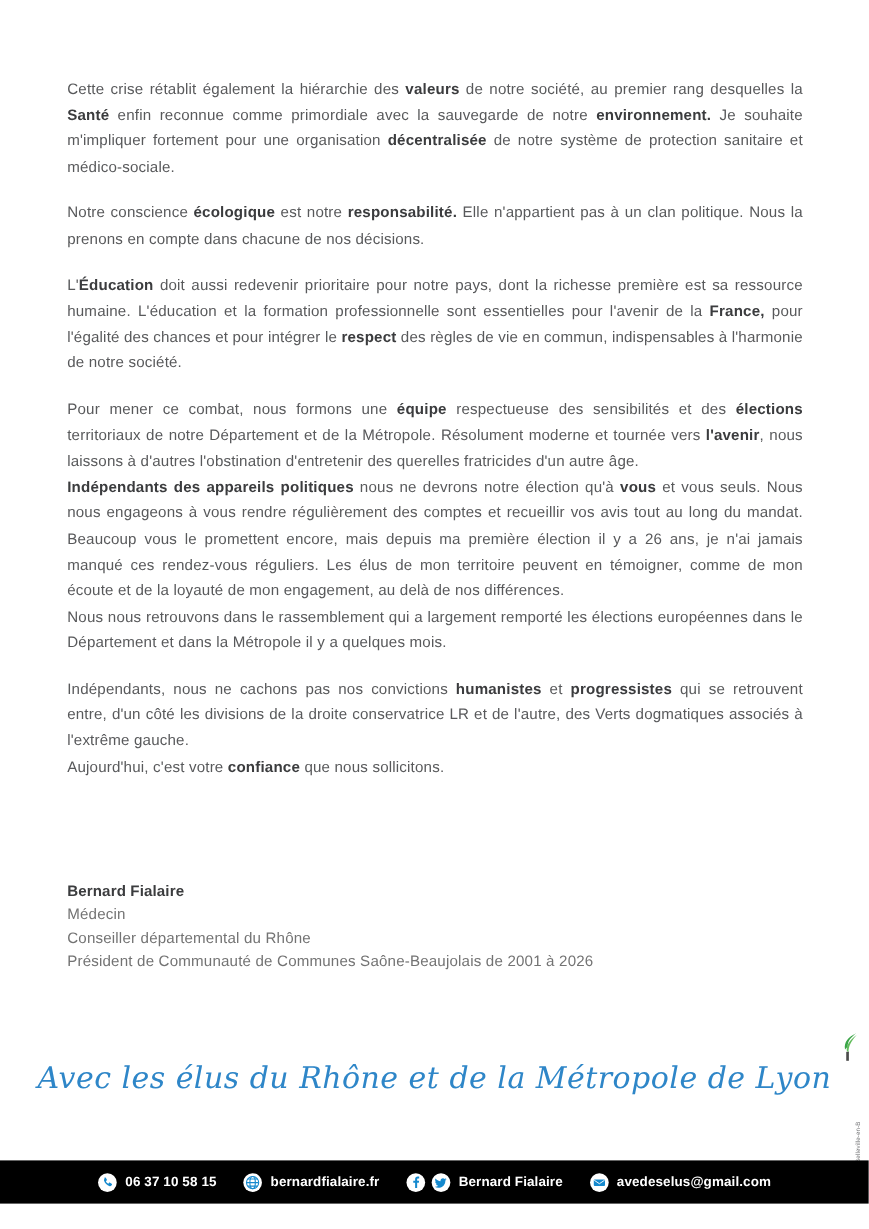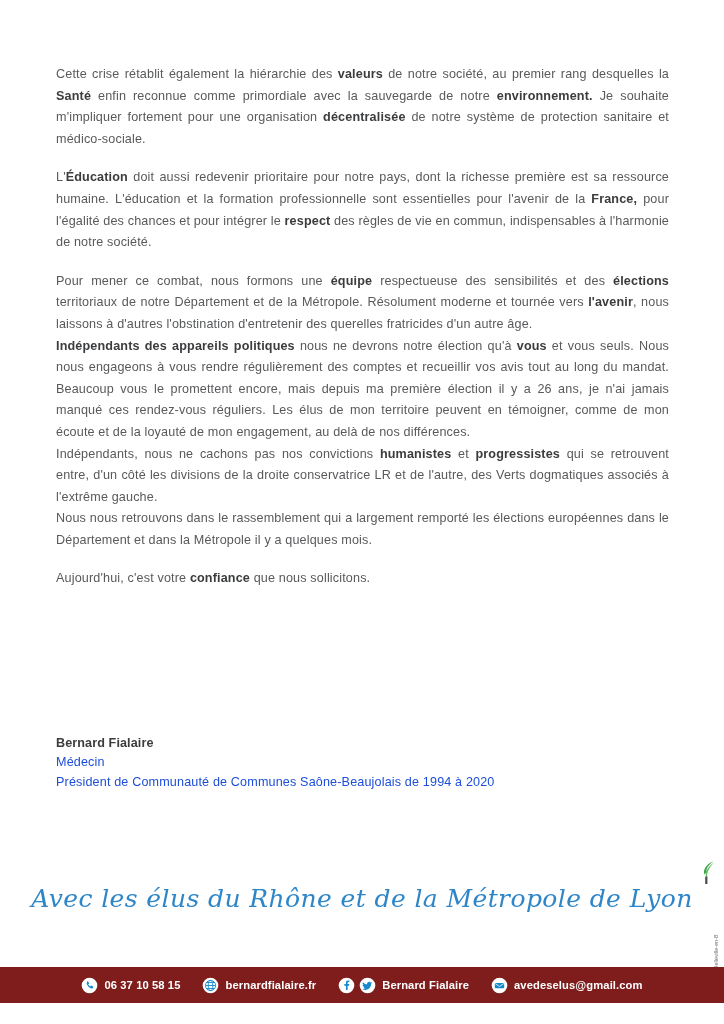--- a/index.html
+++ b/index.html
@@ -50,21 +50,21 @@
   .signature {
     position: absolute;
     left: 56px;
     top: 734px;
     width: 500px;
   }
 
   .sig-line {
     font-size: 12.6px;
     line-height: 19.4px;
-    color: #1d4ed8;
+    color: #737373;
     letter-spacing: 0.15px;
   }
 
   .sig-name {
     font-weight: bold;
     color: #3b3c3e;
     letter-spacing: 0.1px;
   }
 
   .tagline {
@@ -113,21 +113,21 @@
     white-space: nowrap;
     line-height: 8px;
   }
 
   .footer-bar {
     position: absolute;
     left: 0;
     top: 967px;
     width: 724px;
     height: 36px;
-    background: #7f1d1d;
+    background: #000000;
     display: flex;
     align-items: center;
     justify-content: center;
   }
 
   .footer-group {
     display: flex;
     align-items: center;
     margin: 0 11px;
   }
@@ -152,32 +152,34 @@
     margin-left: 4px;
   }
 </style>
 </head>
 <body>
 
 <div class="page">
 
   <div class="letter-body">
       <p class="para"><span>Cette crise rétablit également la hiérarchie des </span><b>valeurs</b><span> de notre société, au premier rang desquelles la </span><b>Santé</b><span> enfin reconnue comme primordiale avec la sauvegarde de notre </span><b>environnement.</b><span> Je souhaite m'impliquer fortement pour une organisation </span><b>décentralisée</b><span> de notre système de protection sanitaire et médico-sociale.</span></p>
+      <p class="para"><span>Notre conscience </span><b>écologique</b><span> est notre </span><b>responsabilité.</b><span> Elle n'appartient pas à un clan politique. Nous la prenons en compte dans chacune de nos décisions.</span></p>
       <p class="para"><span>L'</span><b>Éducation</b><span> doit aussi redevenir prioritaire pour notre pays, dont la richesse première est sa ressource humaine. L'éducation et la formation professionnelle sont essentielles pour l'avenir de la </span><b>France,</b><span> pour l'égalité des chances et pour intégrer le </span><b>respect</b><span> des règles de vie en commun, indispensables à l'harmonie de notre société.</span></p>
       <p class="para tight"><span>Pour mener ce combat, nous formons une </span><b>équipe</b><span> respectueuse des sensibilités et des </span><b>élections</b><span> territoriaux de notre Département et de la Métropole. Résolument moderne et tournée vers </span><b>l'avenir</b><span>, nous laissons à d'autres l'obstination d'entretenir des querelles fratricides d'un autre âge.</span></p>
       <p class="para tight"><b>Indépendants des appareils politiques</b><span> nous ne devrons notre élection qu'à </span><b>vous</b><span> et vous seuls. Nous nous engageons à vous rendre régulièrement des comptes et recueillir vos avis tout au long du mandat. Beaucoup vous le promettent encore, mais depuis ma première élection il y a 26 ans, je n'ai jamais manqué ces rendez-vous réguliers. Les élus de mon territoire peuvent en témoigner, comme de mon écoute et de la loyauté de mon engagement, au delà de nos différences.</span></p>
+      <p class="para"><span>Nous nous retrouvons dans le rassemblement qui a largement remporté les  élections européennes dans le Département et dans la Métropole il y a quelques mois.</span></p>
       <p class="para tight"><span>Indépendants, nous ne cachons pas nos convictions </span><b>humanistes</b><span> et </span><b>progressistes</b><span> qui se retrouvent entre, d'un côté les divisions de la droite conservatrice LR et de l'autre, des Verts dogmatiques associés à l'extrême gauche.</span></p>
-      <p class="para"><span>Nous nous retrouvons dans le rassemblement qui a largement remporté les  élections européennes dans le Département et dans la Métropole il y a quelques mois.</span></p>
       <p class="para tight"><span>Aujourd'hui, c'est votre </span><b>confiance</b><span> que nous sollicitons.</span></p>
     </div>
 
   <div class="signature">
     <div class="sig-line sig-name">Bernard Fialaire</div>
     <div class="sig-line">Médecin</div>
-    <div class="sig-line">Président de Communauté de Communes Saône-Beaujolais de 1994 à 2020</div>
+    <div class="sig-line">Conseiller départemental du Rhône</div>
+    <div class="sig-line">Président de Communauté de Communes Saône-Beaujolais de 2001 à 2026</div>
   </div>
 
   <div class="tagline">Avec les élus du Rhône et de la Métropole de Lyon</div>
 
   <div class="side-mark">
     <svg class="side-logo" viewBox="0 0 16 26">
       <path d="M12.5 1 C6 4 2 8.5 3.2 14.5 L5.5 12 C5 8 8 4.5 12.5 1 Z" fill="#3aa548"></path>
       <path d="M13 2.5 C8 6 4.5 10 4.6 15.5 L6.2 17.5 C5.6 12.5 8.6 7 13 2.5 Z" fill="#64bd5e"></path>
       <rect x="4.2" y="16.5" width="2.2" height="7.5" fill="#4a4a4a"></rect>
     </svg>

